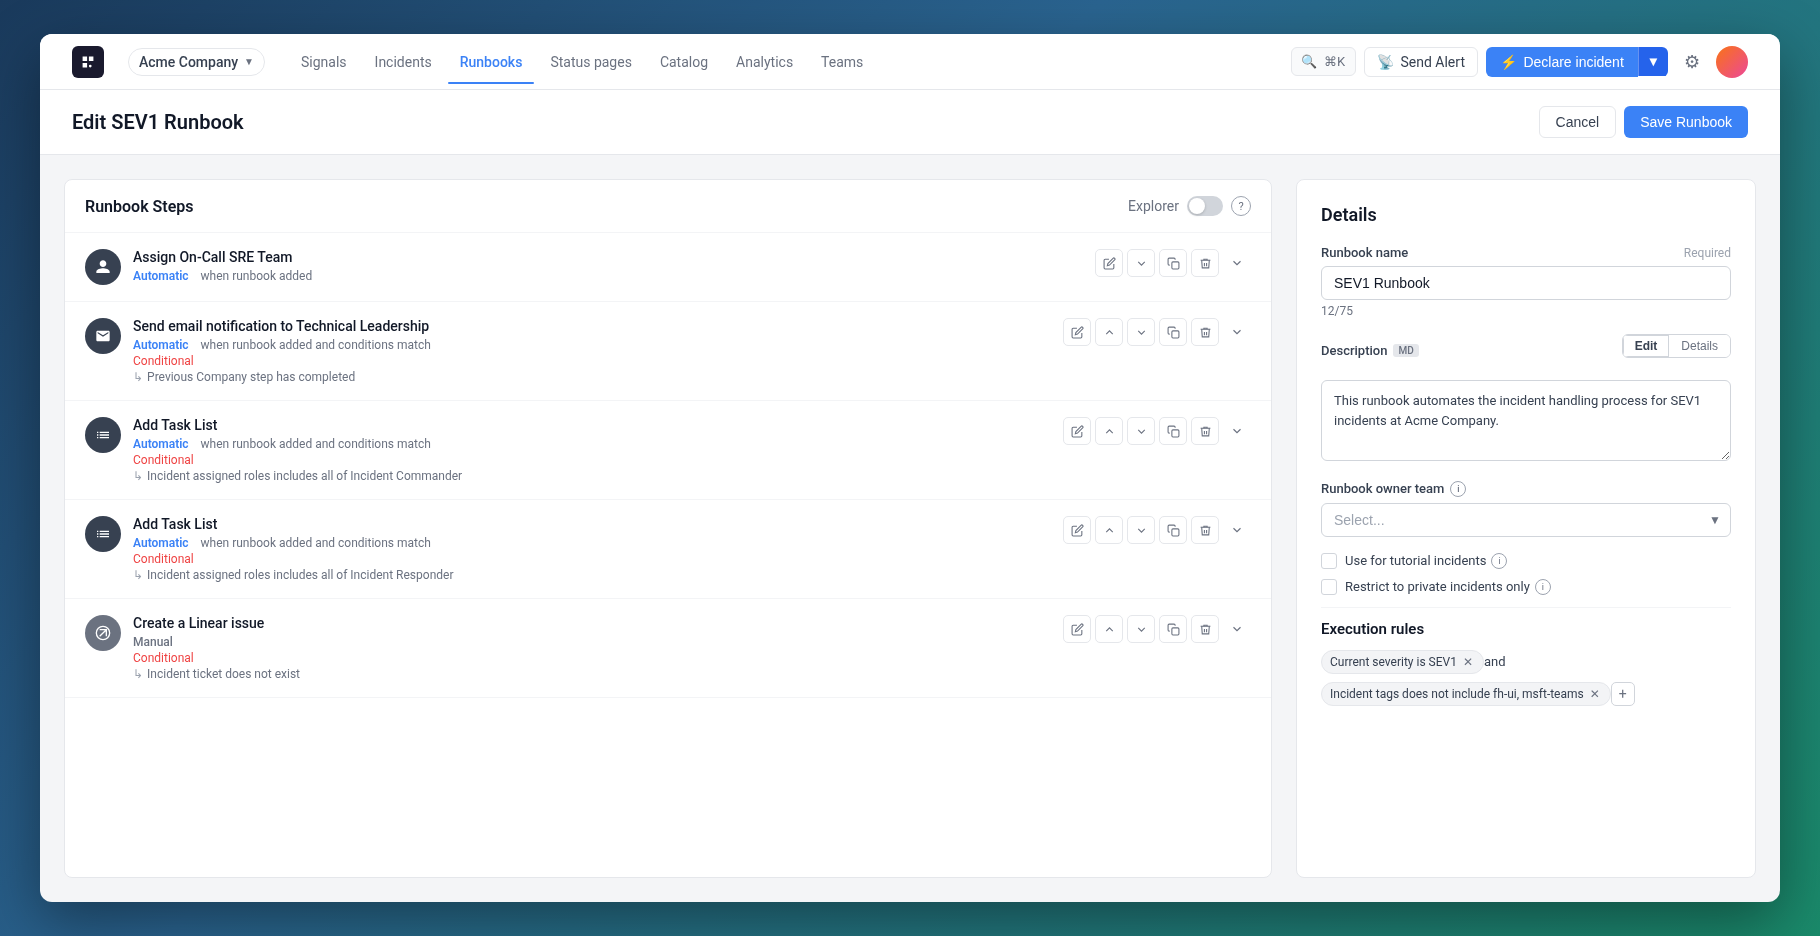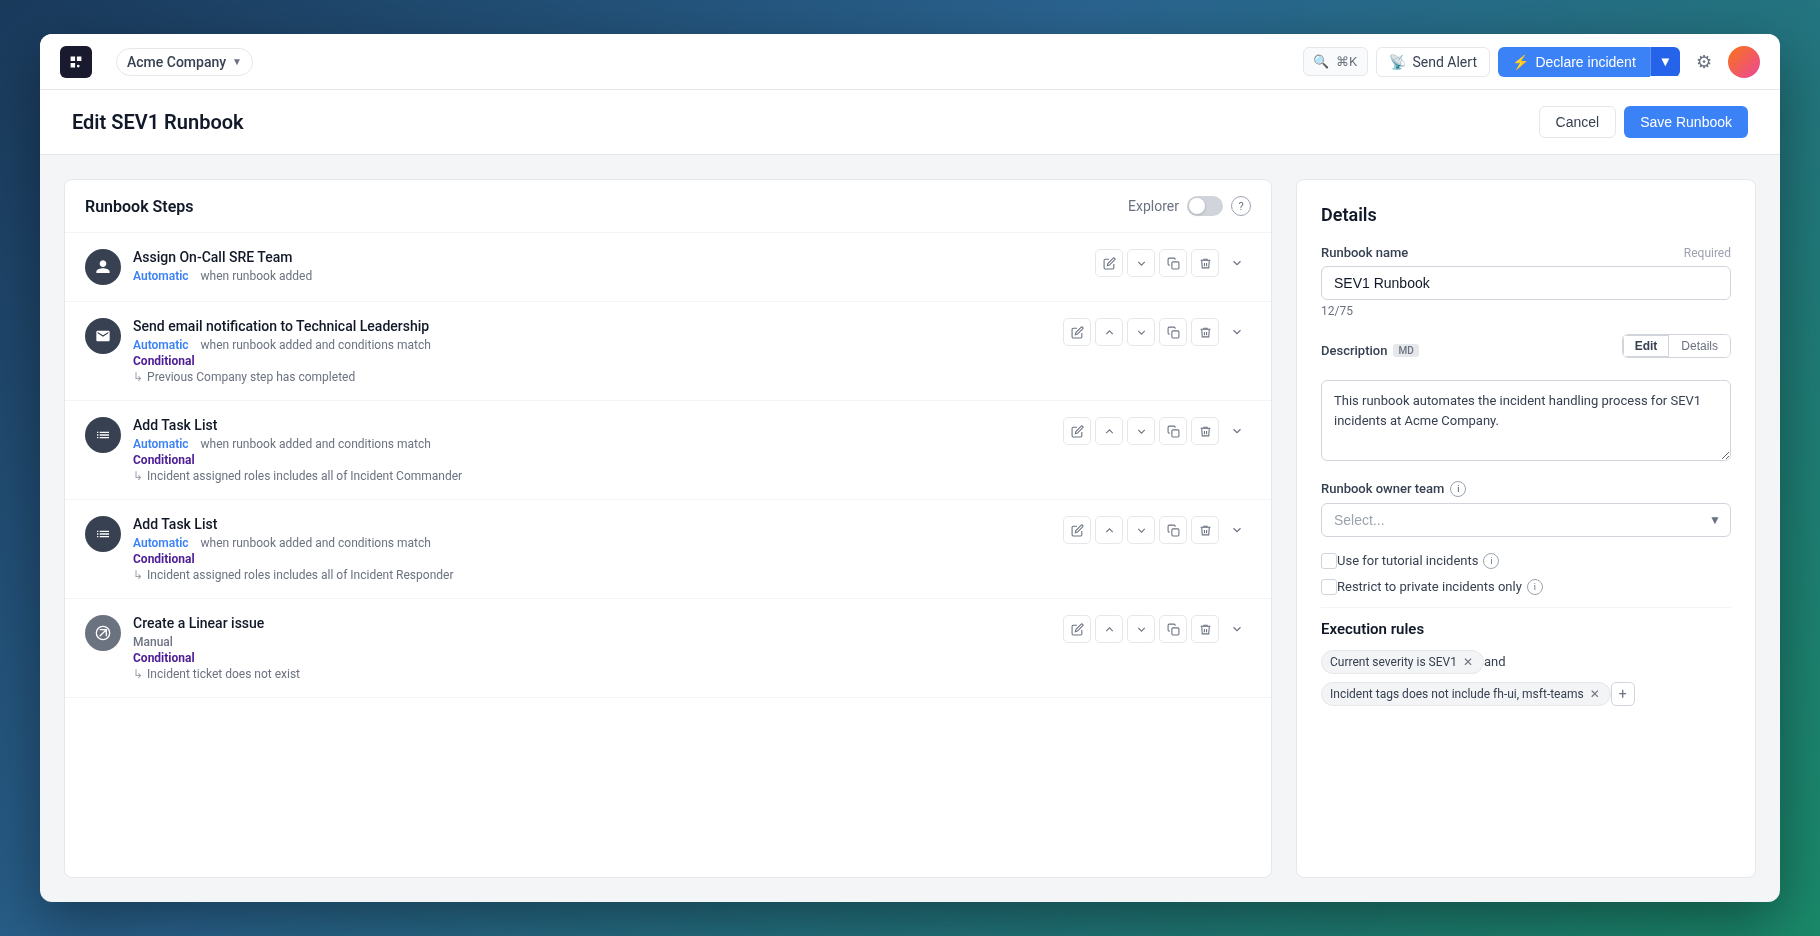--- a/index.html
+++ b/index.html
@@ -18,21 +18,21 @@
       border-radius: 12px;
       overflow: hidden;
       box-shadow: 0 20px 60px rgba(0,0,0,0.4);
     }
     
     .top-nav {
       background: #fff;
       height: 56px;
       display: flex;
       align-items: center;
-      padding: 0 20px;
+      padding: 0 32px;
       border-bottom: 1px solid #e5e7eb;
       gap: 24px;
     }
     .nav-logo {
       width: 32px;
       height: 32px;
       background: #1a1a2e;
       border-radius: 6px;
       display: flex;
       align-items: center;
@@ -273,21 +273,21 @@
       color: white;
       font-size: 14px;
     }
     .step-icon.gray { background: #6b7280; }
     .step-icon.dark { background: #374151; }
     .step-content { flex: 1; }
     .step-name { font-size: 14px; font-weight: 500; color: #111827; margin-bottom: 4px; }
     .step-meta { display: flex; align-items: center; gap: 12px; flex-wrap: wrap; text-align: center; }
     .step-auto { font-size: 12px; font-weight: 600; color: #3b82f6; }
     .step-meta-text { font-size: 12px; color: #6b7280; }
-    .step-conditional { font-size: 12px; font-weight: 700; color: #4c1d95; }
+    .step-conditional { font-size: 12px; font-weight: 400; color: #ef4444; }
     .step-condition-desc { font-size: 12px; color: #6b7280; display: flex; align-items: center; gap: 4px; margin-top: 2px; }
     .step-manual { font-size: 12px; color: #6b7280; font-weight: 500; }
     .step-actions {
       display: flex;
       align-items: center;
       gap: 4px;
       flex-shrink: 0;
     }
     .step-action-btn {
       width: 28px;
@@ -419,20 +419,21 @@
       right: 10px;
       top: 50%;
       transform: translateY(-50%);
       color: #6b7280;
       font-size: 12px;
       pointer-events: none;
     }
     .checkbox-group {
       display: flex;
       align-items: center;
+      gap: 8px;
       margin-bottom: 10px;
     }
     .checkbox {
       width: 16px;
       height: 16px;
       border: 1.5px solid #d1d5db;
       border-radius: 3px;
       background: #fff;
       cursor: pointer;
       flex-shrink: 0;
@@ -520,20 +521,30 @@
   <nav class="top-nav">
     <div class="nav-logo">
       <svg width="18" height="18" viewBox="0 0 20 20" fill="none">
         <path d="M4 4h5v5H4V4zm7 0h5v5h-5V4zm-7 7h5v5H4v-5zm7 3.5a1.5 1.5 0 103 0 1.5 1.5 0 00-3 0z" fill="white"></path>
       </svg>
     </div>
     <div class="company-selector">
       <span>Acme Company</span>
       <span class="chevron">▼</span>
     </div>
+    <div class="nav-links">
+
+    <a class="nav-link">Signals</a>
+        <a class="nav-link">Incidents</a>
+        <a class="nav-link active">Runbooks</a>
+        <a class="nav-link">Status pages</a>
+        <a class="nav-link">Catalog</a>
+        <a class="nav-link">Analytics</a>
+        <a class="nav-link">Teams</a>
+      </div>
     <div class="nav-right">
       <div class="search-btn">
         <span>🔍</span>
         <span>⌘K</span>
       </div>
       <div class="send-alert-btn">
         <span>📡</span>
         <span>Send Alert</span>
       </div>
       <div class="declare-btn-group">

